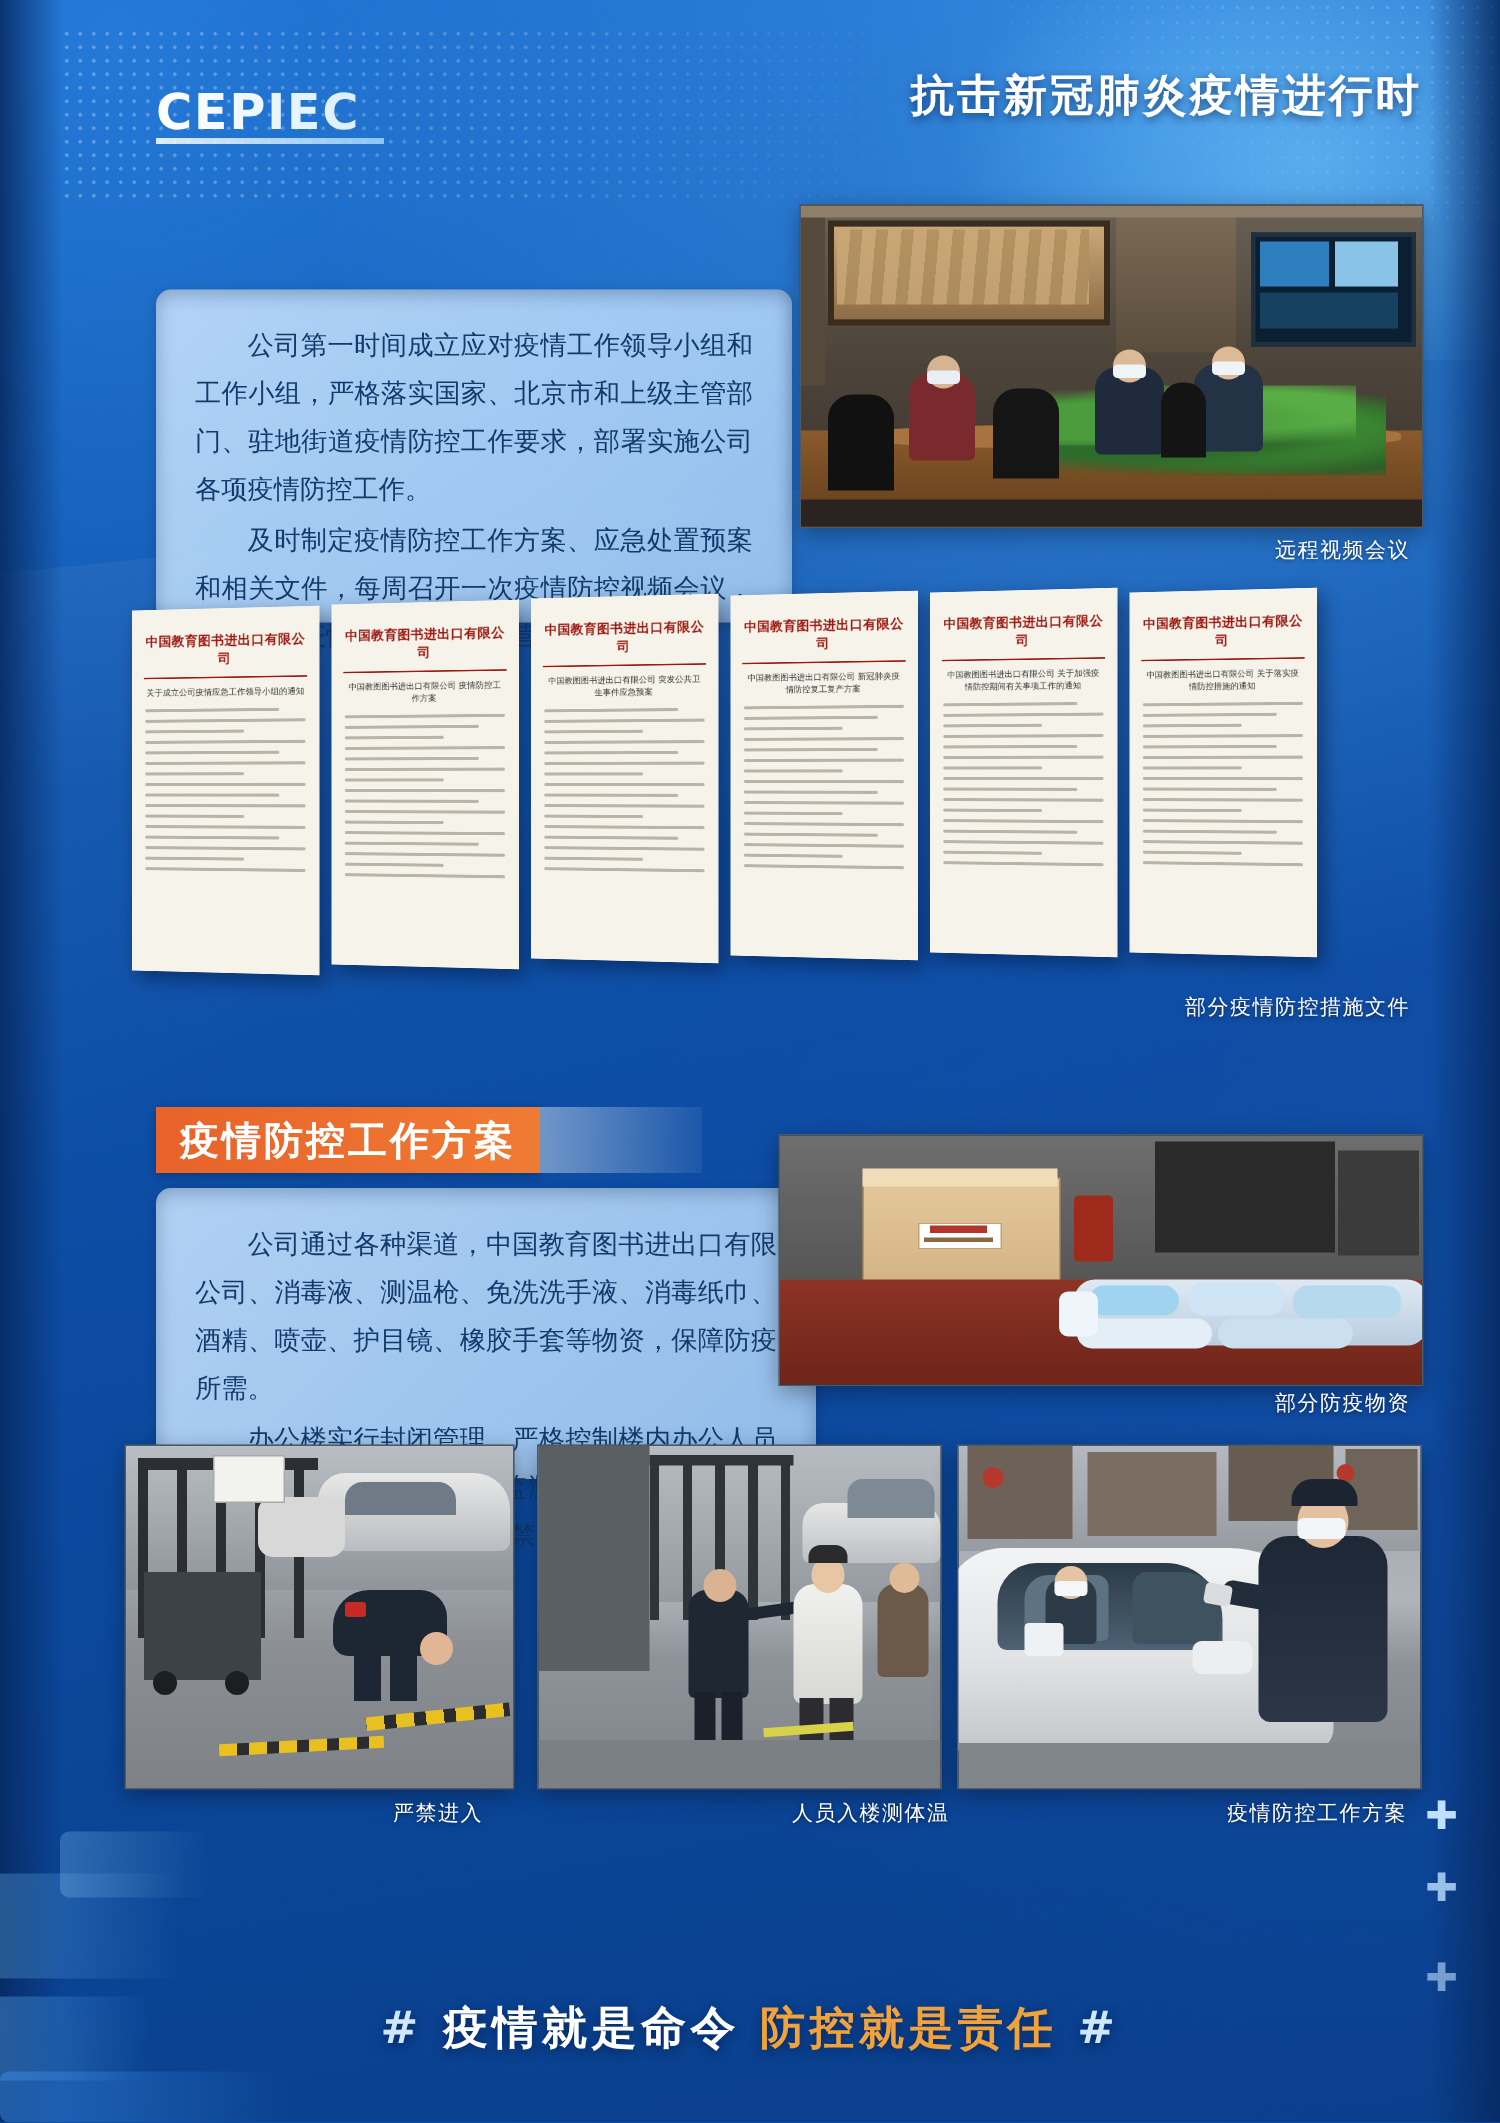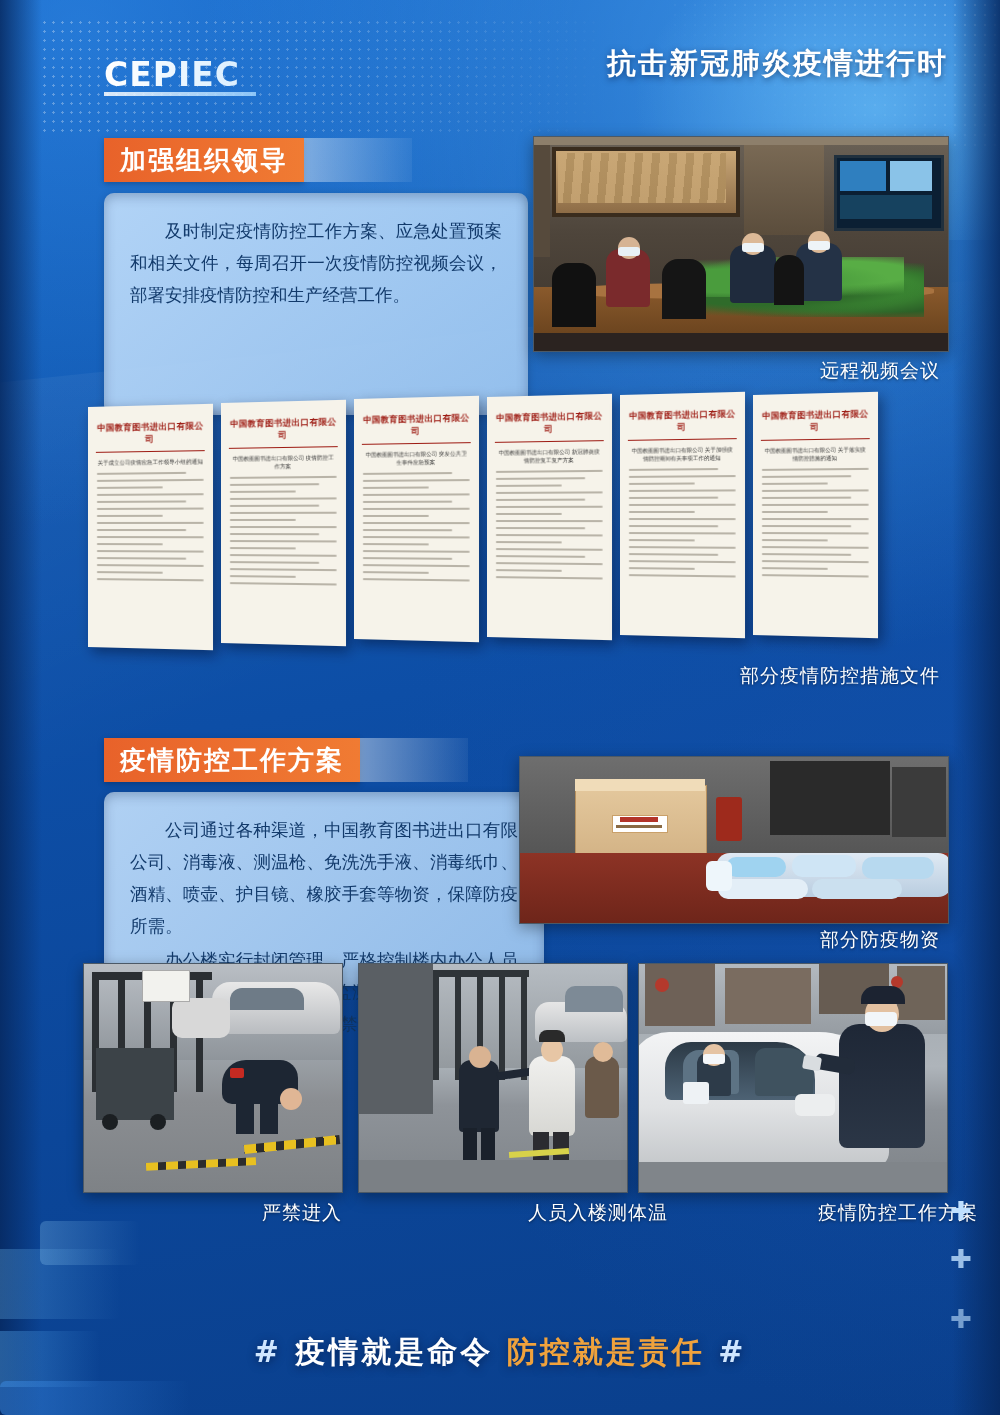--- a/index.html
+++ b/index.html
@@ -108,21 +108,21 @@
   .textcard p{margin:0;text-indent:2em;}
   .textcard p + p{margin-top:2px;}
 
   
   .photo{
     position:absolute;overflow:hidden;background:#123;
     box-shadow:0 4px 14px rgba(0,0,0,.35);
     border:1px solid rgba(255,255,255,.25);
   }
   .caption{
-    position:absolute;color:#ffffff;font-size:19px;letter-spacing:1px;
+    position:absolute;color:#ffffff;font-size:14px;letter-spacing:1px;
     text-shadow:0 1px 3px rgba(0,0,0,.5);
   }
 
   
   .docs{position:absolute;left:88px;top:395px;width:860px;height:255px;}
   .doc{
     position:absolute;top:0;width:124px;height:240px;background:#f6f3ea;
     box-shadow:4px 5px 12px rgba(0,10,40,.45);
     transform:perspective(900px) rotateY(-11deg);
     transform-origin:left center;
@@ -169,26 +169,23 @@
   <div class="diag"></div>
   <div class="edge-left"></div>
   <div class="edge-right"></div>
 
   <div class="logo">
     <span class="mark">CEPIEC</span>
   </div>
   <div class="logo-underline"></div>
   <div class="header-title">抗击新冠肺炎疫情进行时</div>
 
-  <div class="sec-head" style="left:104px;top:138px;">
-    <div class="bar">加强组织领导</div>
-    <div class="tail"></div>
-  </div>
 
   <div class="textcard" style="left:104px;top:193px;width:372px;height:180px;">
+    <p>公司第一时间成立应对疫情工作领导小组和工作小组，严格落实国家、北京市和上级主管部门、驻地街道疫情防控工作要求，部署实施公司各项疫情防控工作。</p>
     <p>及时制定疫情防控工作方案、应急处置预案和相关文件，每周召开一次疫情防控视频会议，部署安排疫情防控和生产经营工作。</p>
   </div>
 
   <div class="photo" style="left:533px;top:136px;width:414px;height:214px;">
     <div class="ph-abs" style="inset:0;background:linear-gradient(180deg,#6a6156 0%,#4e453b 45%,#3b332b 100%);"></div>
 
     <div class="ph-abs" style="left:18px;top:10px;width:180px;height:62px;background:linear-gradient(180deg,#caa878,#8d6c46);border:4px solid #3a2c1d;"></div>
     <div class="ph-abs" style="left:24px;top:16px;width:168px;height:50px;background:repeating-linear-gradient(95deg,#c9a775 0 9px,#b08f5e 9px 17px);opacity:.85;"></div>
 
     <div class="ph-abs" style="left:300px;top:18px;width:104px;height:70px;background:#0b1f33;border:3px solid #20303e;"></div>

